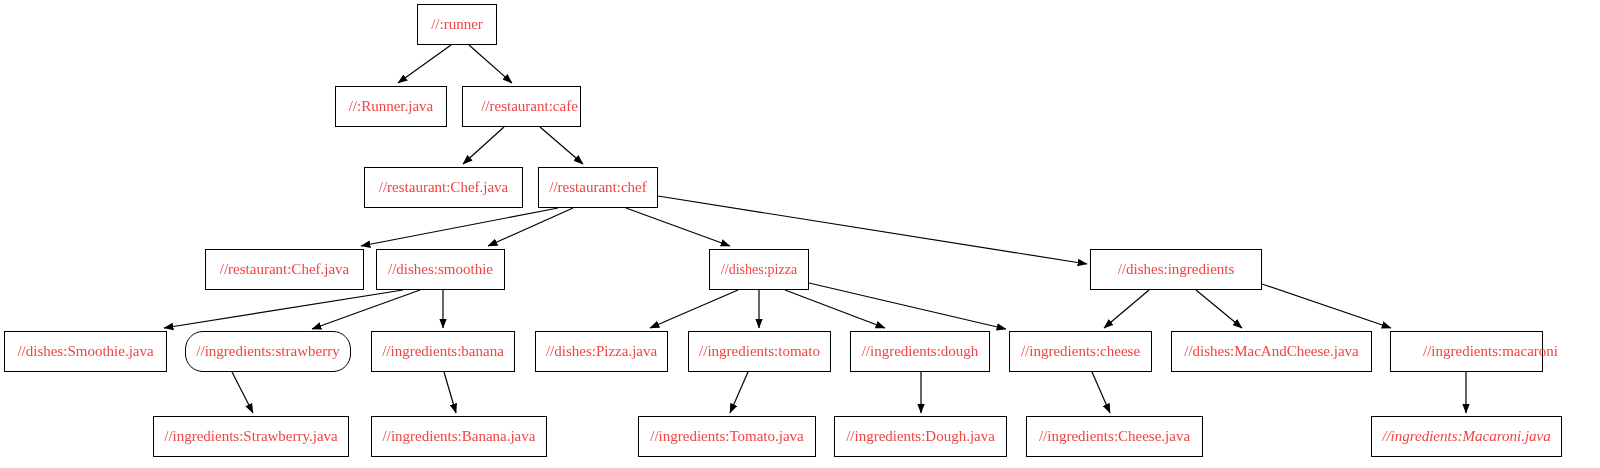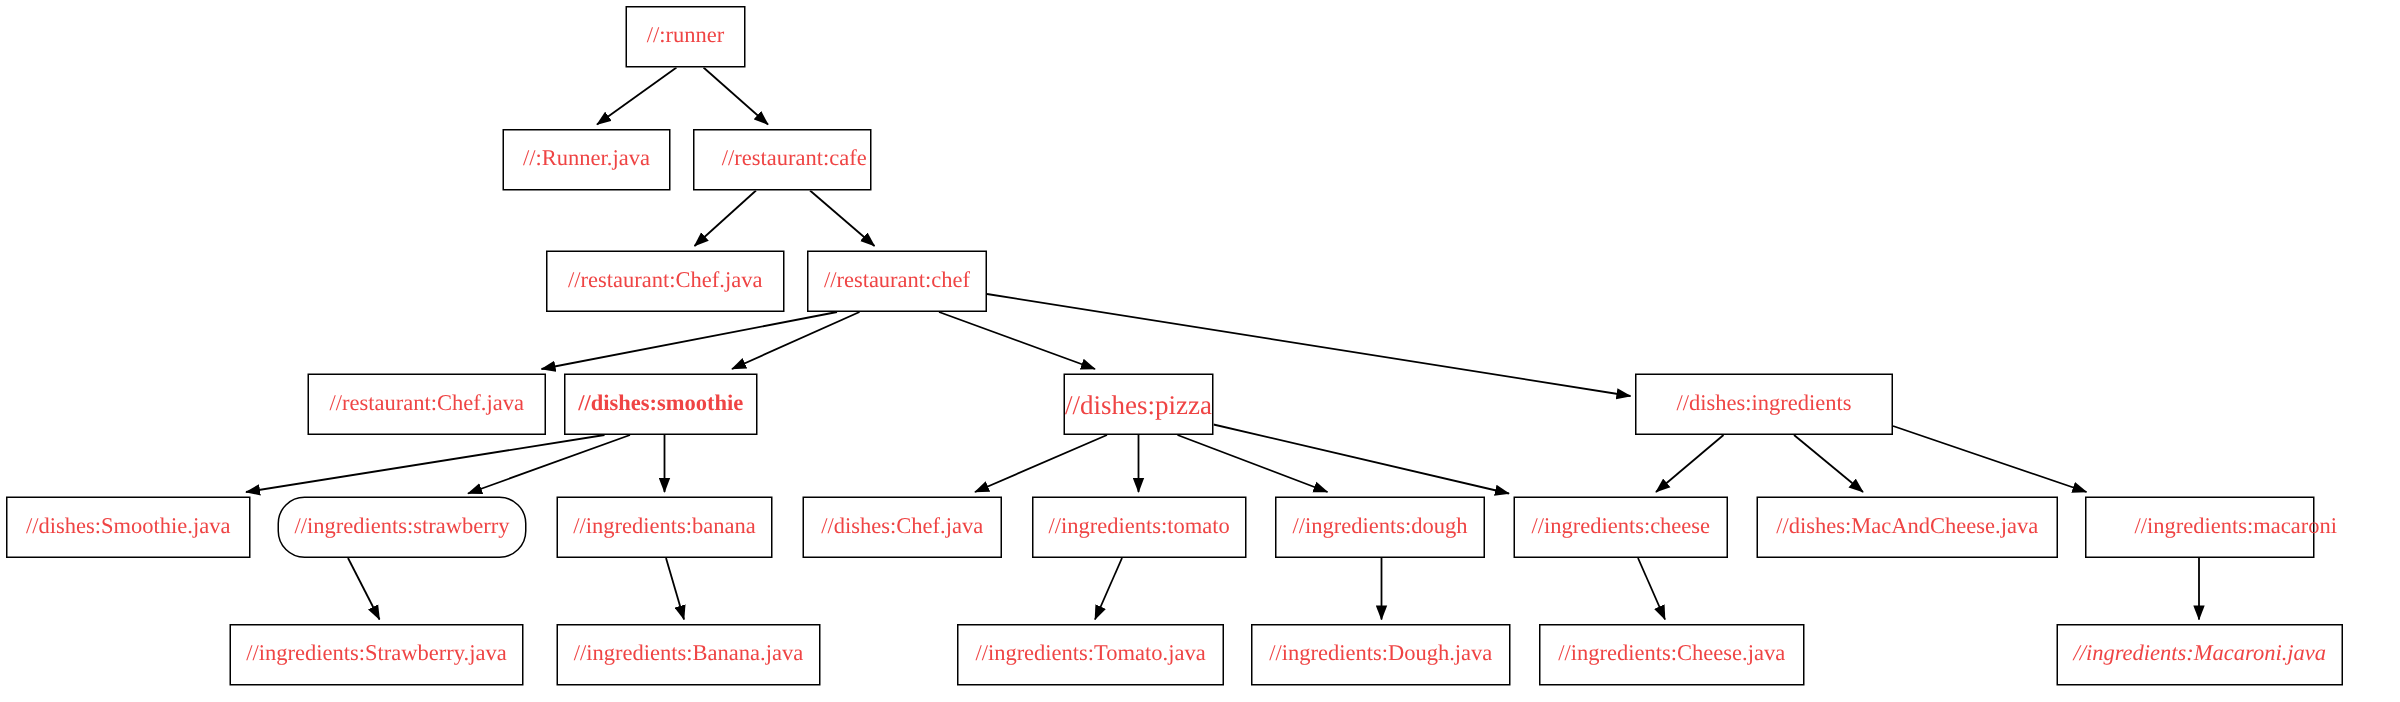--- a/index.html
+++ b/index.html
@@ -97,40 +97,40 @@
       </div>
       <div class="node" style="left: 364px; top: 167px; width: 159px; height: 41px; border-color: rgb(0, 0, 0); background: rgb(255, 255, 255); font-size: 15px;">
         <span class="node-label">//restaurant:Chef.java</span>
       </div>
       <div class="node" style="left: 538px; top: 167px; width: 120px; height: 41px; border-color: rgb(0, 0, 0); background: rgb(255, 255, 255); font-size: 15px;">
         <span class="node-label">//restaurant:chef</span>
       </div>
       <div class="node" style="left: 205px; top: 249px; width: 159px; height: 41px; border-color: rgb(0, 0, 0); background: rgb(255, 255, 255); font-size: 15px;">
         <span class="node-label">//restaurant:Chef.java</span>
       </div>
-      <div class="node" style="left: 376px; top: 249px; width: 129px; height: 41px; border-color: rgb(0, 0, 0); background: rgb(255, 255, 255); font-size: 15px; font-weight: bold;">
+      <div class="node" style="left: 376px; top: 249px; width: 129px; height: 41px; border-color: rgb(0, 0, 0); background: rgb(255, 255, 255); font-size: 15px;">
         <span class="node-label">//dishes:smoothie</span>
       </div>
-      <div class="node" style="left: 709px; top: 249px; width: 100px; height: 41px; border-color: rgb(0, 0, 0); background: rgb(255, 255, 255); font-size: 18px;">
+      <div class="node" style="left: 709px; top: 249px; width: 100px; height: 41px; border-color: rgb(0, 0, 0); background: rgb(255, 255, 255); font-size: 14px;">
         <span class="node-label">//dishes:pizza</span>
       </div>
       <div class="node" style="left: 1090px; top: 249px; width: 172px; height: 41px; border-color: rgb(0, 0, 0); background: rgb(255, 255, 255); font-size: 15px;">
         <span class="node-label">//dishes:ingredients</span>
       </div>
       <div class="node" style="left: 4px; top: 331px; width: 163px; height: 41px; border-color: rgb(0, 0, 0); background: rgb(255, 255, 255); font-size: 15px;">
         <span class="node-label">//dishes:Smoothie.java</span>
       </div>
       <div class="node" style="left: 185px; top: 331px; width: 166px; height: 41px; border-color: rgb(0, 0, 0); background: rgb(255, 255, 255); font-size: 15px; border-radius: 18px;">
         <span class="node-label">//ingredients:strawberry</span>
       </div>
       <div class="node" style="left: 371px; top: 331px; width: 144px; height: 41px; border-color: rgb(0, 0, 0); background: rgb(255, 255, 255); font-size: 15px;">
         <span class="node-label">//ingredients:banana</span>
       </div>
       <div class="node" style="left: 535px; top: 331px; width: 133px; height: 41px; border-color: rgb(0, 0, 0); background: rgb(255, 255, 255); font-size: 15px;">
-        <span class="node-label">//dishes:Chef.java</span>
+        <span class="node-label">//dishes:Pizza.java</span>
       </div>
       <div class="node" style="left: 688px; top: 331px; width: 143px; height: 41px; border-color: rgb(0, 0, 0); background: rgb(255, 255, 255); font-size: 15px;">
         <span class="node-label">//ingredients:tomato</span>
       </div>
       <div class="node" style="left: 850px; top: 331px; width: 140px; height: 41px; border-color: rgb(0, 0, 0); background: rgb(255, 255, 255); font-size: 15px;">
         <span class="node-label">//ingredients:dough</span>
       </div>
       <div class="node" style="left: 1009px; top: 331px; width: 143px; height: 41px; border-color: rgb(0, 0, 0); background: rgb(255, 255, 255); font-size: 15px; text-align: right;">
         <span class="node-label">//ingredients:cheese</span>
       </div>

